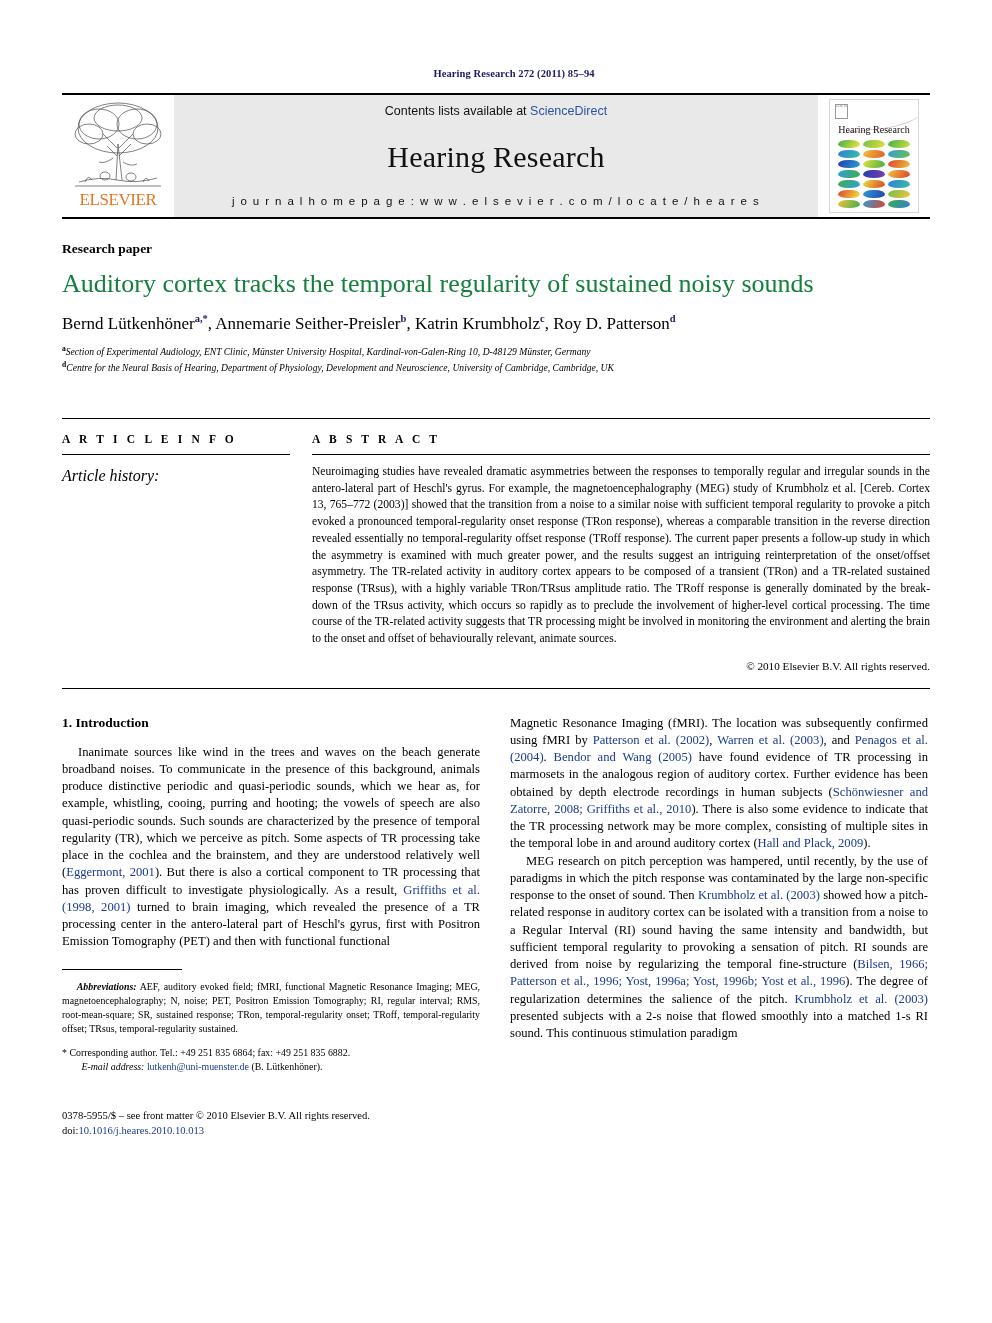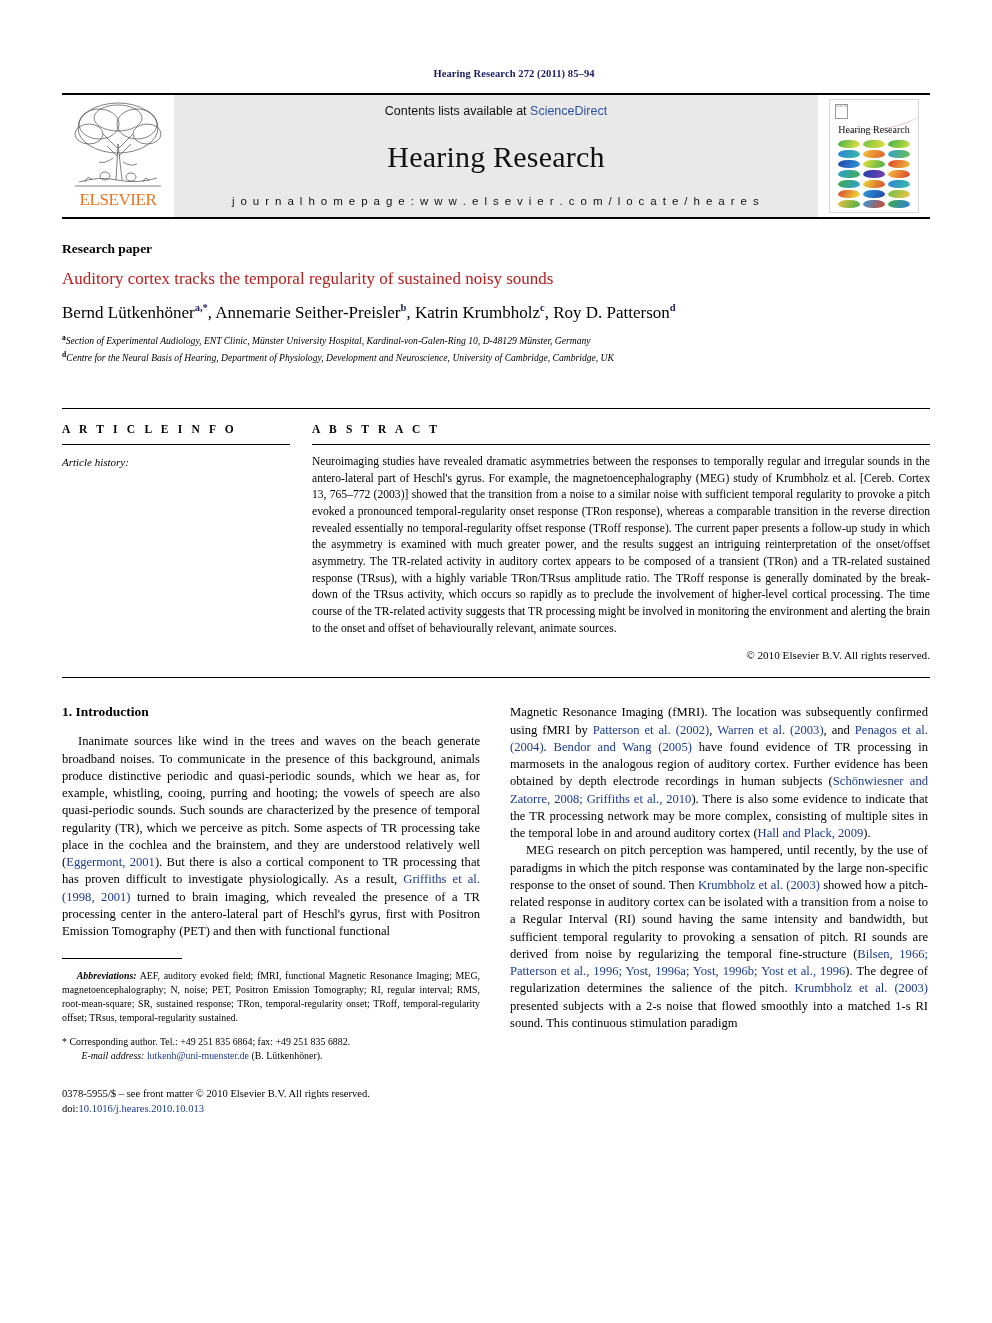--- a/index.html
+++ b/index.html
@@ -121,23 +121,23 @@
   .kicker {
     margin:22px 62px 0 62px;
     font-family:"Liberation Serif", serif;
     font-size:13.5px;
     font-weight:bold;
     color:#000;
   }
   .title {
     margin:12px 62px 8px 62px;
     font-family:"Liberation Serif", serif;
-    font-size:17px;
+    font-size:26px;
     font-weight:normal;
-    color:#b91c1c;
+    color:#15803d;
     line-height:1.14;
   }
   .authors {
     margin:13px 62px 0 62px;
     font-family:"Liberation Serif", serif;
     font-size:17px;
     color:#000;
     line-height:1.25;
   }
   .authors sup { color:#1a1a66; font-size:10.5px; font-weight:bold; vertical-align:super; }
@@ -162,21 +162,21 @@
   .col-abs  { flex:1 1 auto; }
   .sec-head {
     font-family:"Liberation Serif", serif;
     font-weight:bold;
     font-size:11.5px;
     letter-spacing:3.2px;
     color:#000;
     margin-bottom:9px;
   }
   .rule-under { border-top:1.6px solid #000; margin-bottom:9px; }
-  .hist-label { font-style:italic; font-size:11px; line-height:1.55; }
+  .hist-label { font-style:italic; font-size:16px; line-height:1.55; }
   .hist-line  { font-size:10.6px; line-height:1.55; }
   .abstract-body {
     font-size:11.6px;
     line-height:1.44;
     text-align:justify;
     color:#000;
   }
   .copyright {
     margin-top:12px;
     text-align:right;
@@ -213,21 +213,21 @@
     font-size:9.9px;
     line-height:1.42;
     text-align:justify;
     color:#000;
   }
   .footnote .it { font-style:italic; font-weight:bold; }
   .footnote .ita { font-style:italic; }
   .fn-corr { text-indent:0; margin-top:4px; padding-left:12px; text-indent:-12px; }
 
   .issn {
-    margin-top:22px;
+    margin-top:34px;
     font-size:10.6px;
     line-height:1.45;
   }
   .issn a { color:#1a3a8f; text-decoration:none; }
 </style>
 </head>
 <body>
 
 <div class="page">
 

